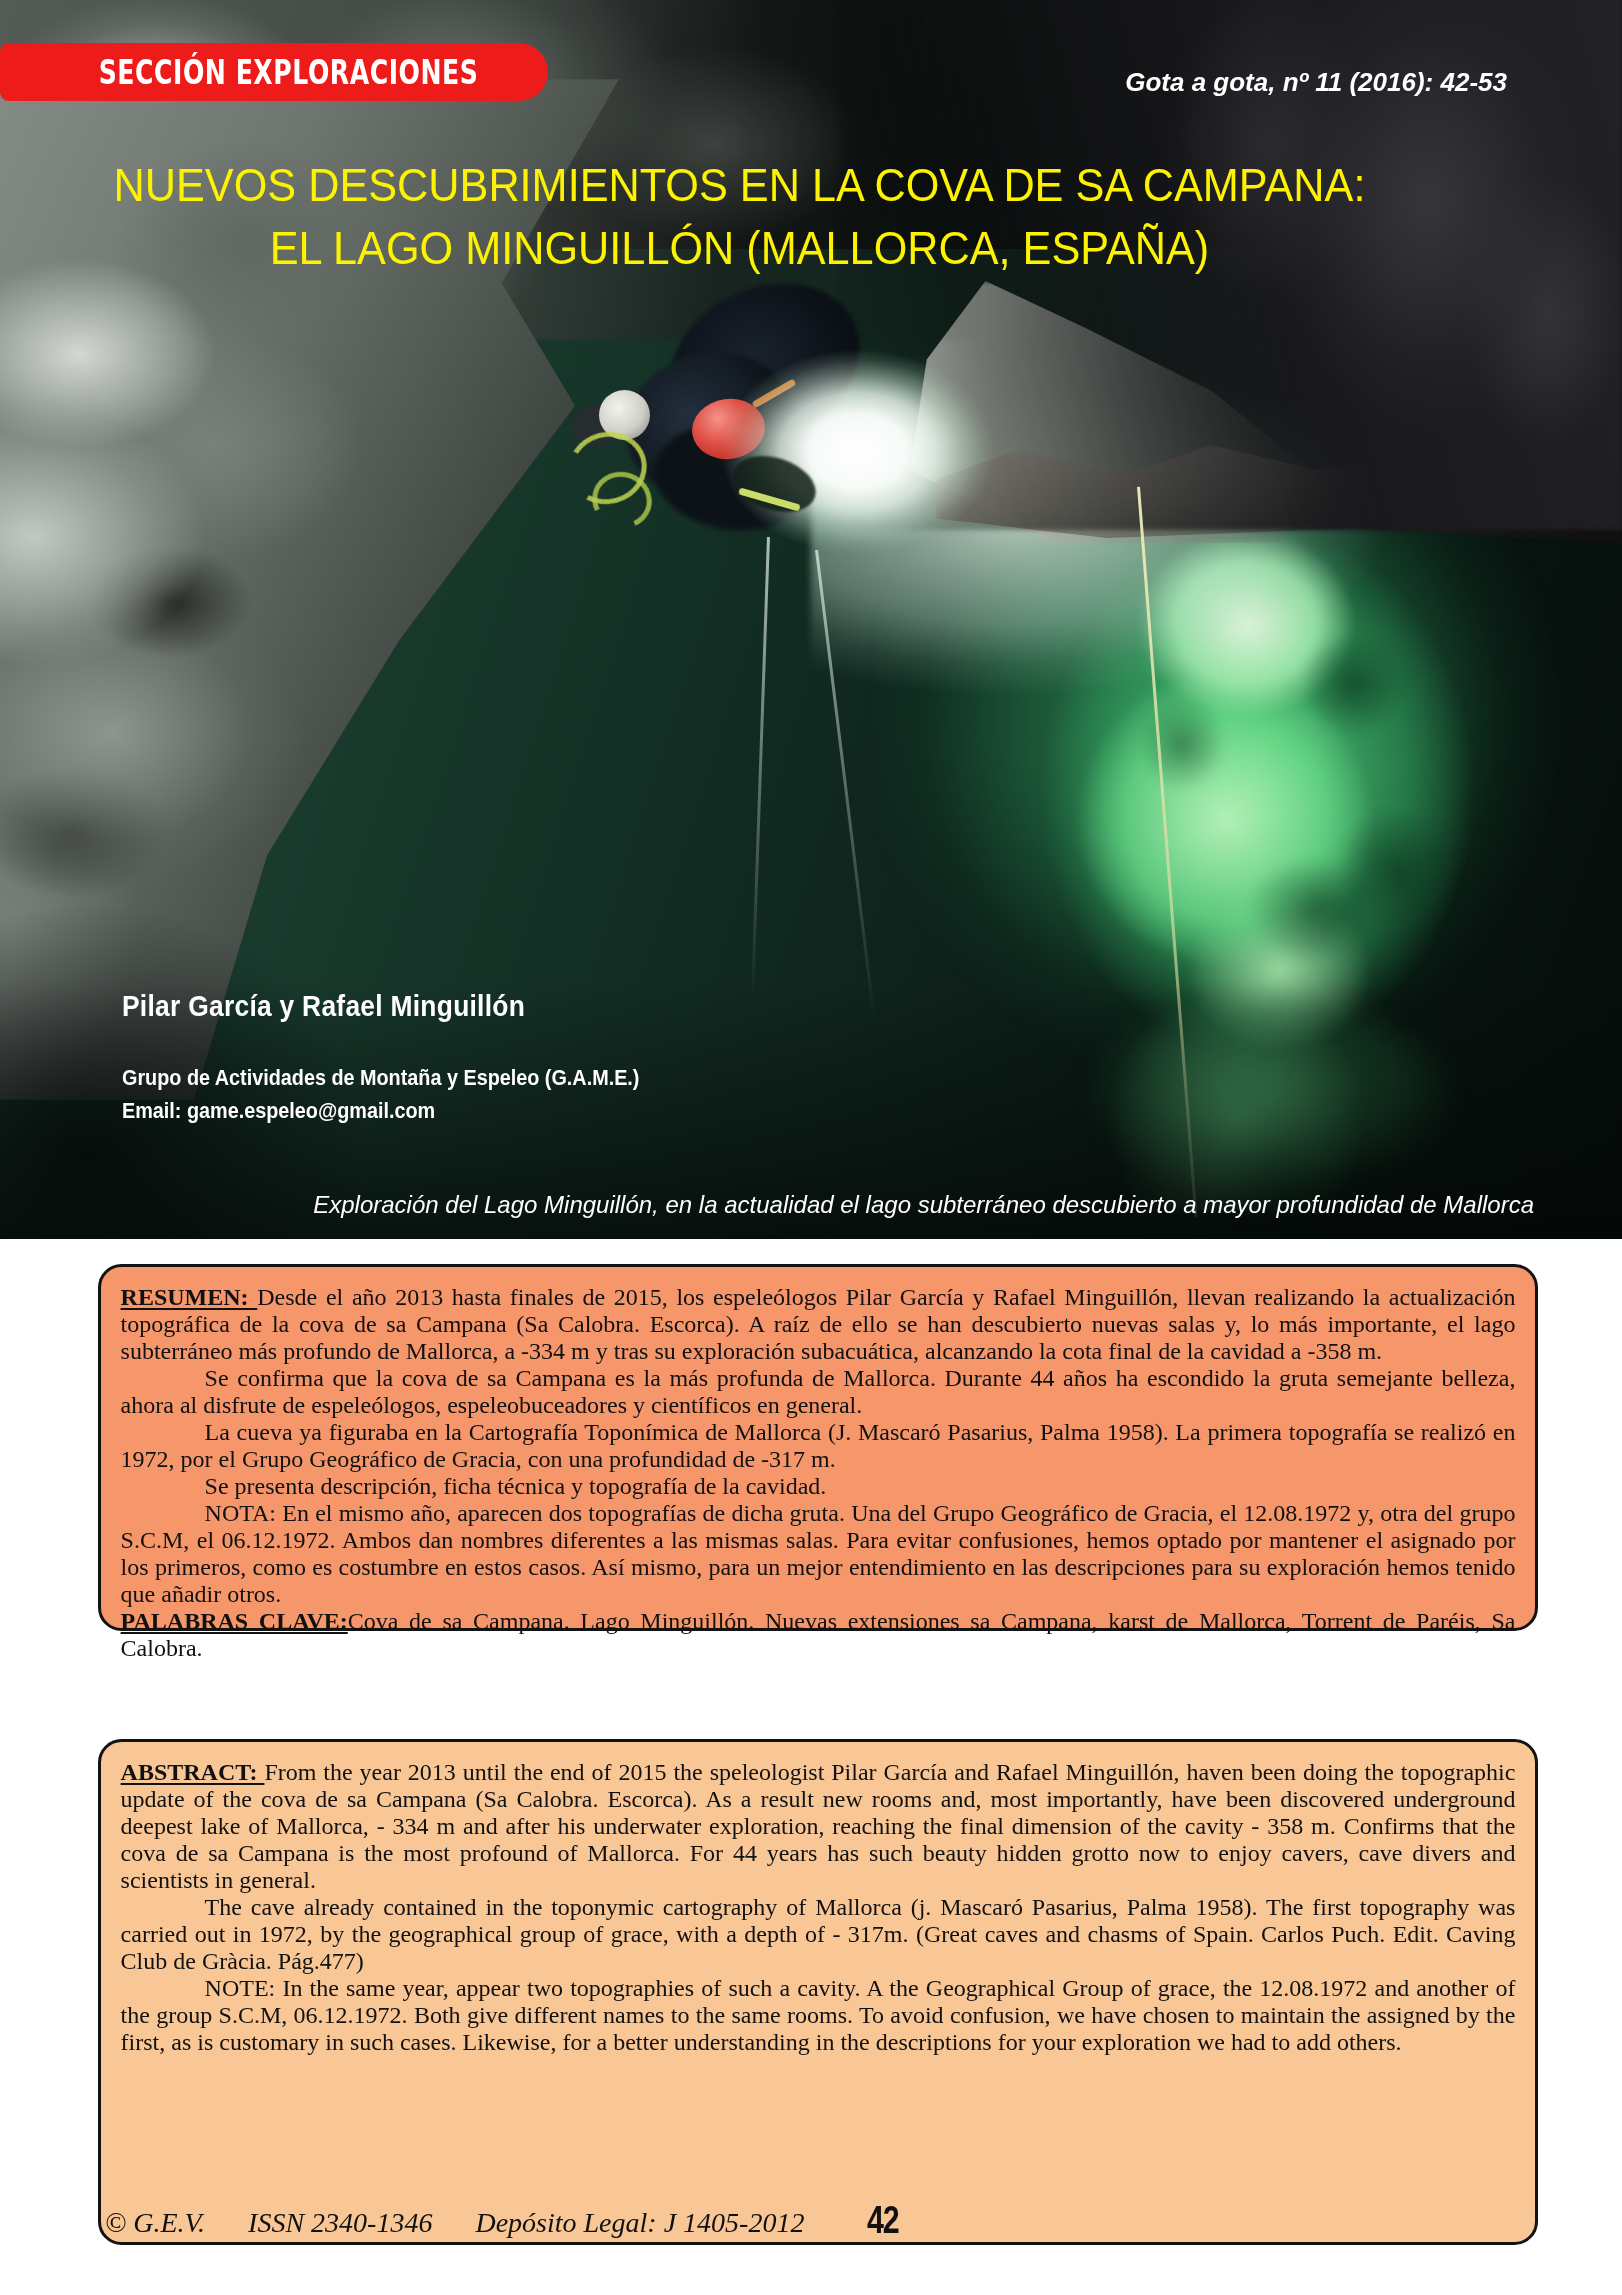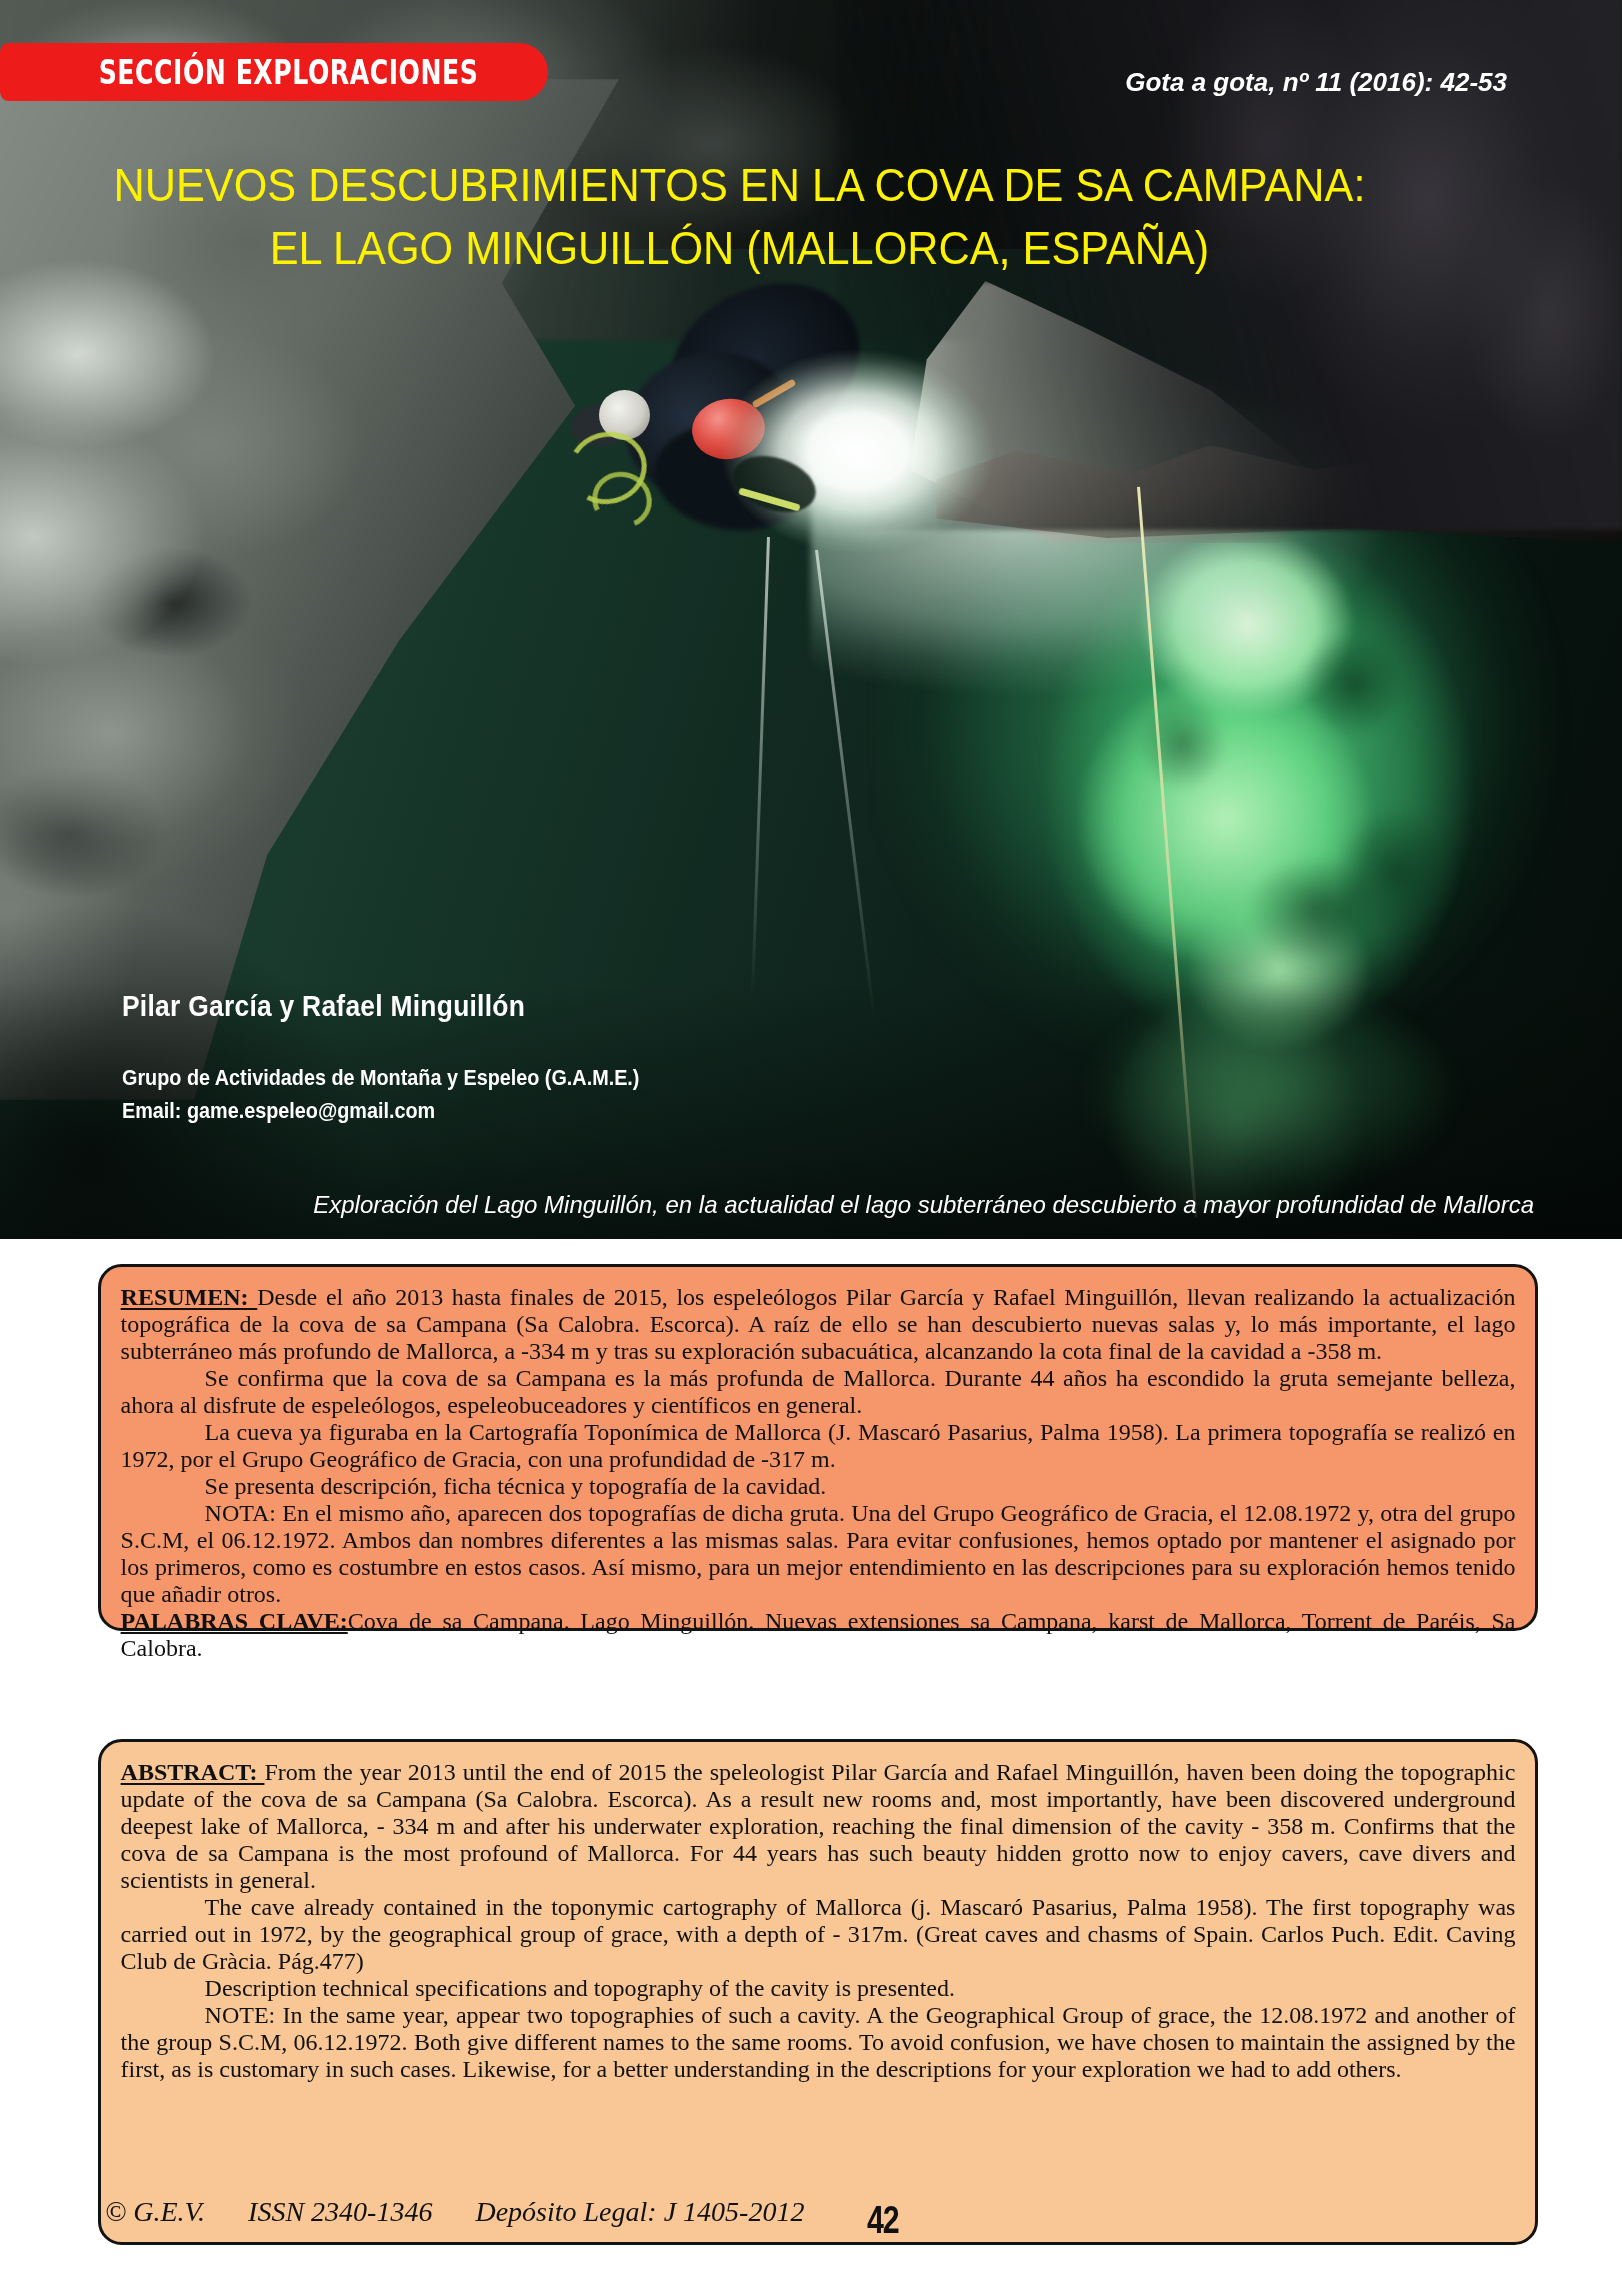--- a/index.html
+++ b/index.html
@@ -220,21 +220,21 @@
   .lead {
     font-weight: bold;
     text-decoration: underline;
     text-decoration-thickness: 2px;
     text-underline-offset: 3.3px;
   }
 
   
   .footer {
     position: absolute; left: 105px; top: 2196px;
-    display: flex; align-items: flex-start;
+    display: flex; align-items: flex-end;
     font-family: "Liberation Serif", serif; font-style: italic;
     font-size: 28px; color: #111111; white-space: nowrap;
   }
   .footer .gap1 { margin-right: 43px; }
   .footer .gap2 { margin-right: 43px; }
   .footer .gap3 { margin-right: 63px; }
   .page-number {
     display: inline-block;
     font-family: "Liberation Sans", sans-serif; font-style: normal;
     font-weight: bold; font-size: 38px; letter-spacing: -1.3px;
@@ -301,21 +301,20 @@
     <p class="indent">Se confirma que la cova de sa Campana es la más profunda de Mallorca. Durante 44 años ha escondido la gruta semejante belleza, ahora al disfrute de espeleólogos, espeleobuceadores y científicos en general.</p>
     <p class="indent">La cueva ya figuraba en la Cartografía Toponímica de Mallorca (J. Mascaró Pasarius, Palma 1958). La primera topografía se realizó en 1972, por el Grupo Geográfico de Gracia, con una profundidad de -317 m.</p>
     <p class="indent">Se presenta descripción, ficha técnica  y topografía de la cavidad.</p>
     <p class="indent">NOTA: En el mismo año, aparecen dos topografías de dicha gruta. Una del Grupo Geográfico de Gracia, el 12.08.1972 y, otra del grupo S.C.M, el 06.12.1972. Ambos dan nombres diferentes a las mismas salas. Para evitar confusiones, hemos optado por mantener el asignado por los primeros, como es costumbre en estos casos. Así mismo, para un mejor entendimiento en las descripciones para su exploración hemos tenido que añadir otros.</p>
     <p><span class="lead">PALABRAS CLAVE:</span><span>Cova de sa Campana. Lago Minguillón. Nuevas extensiones sa Campana, karst de Mallorca, Torrent de Paréis, Sa Calobra.</span></p>
   </div>
 
   <div class="text-box" id="abstract-box">
     <p><span class="lead">ABSTRACT: </span><span>From the year 2013 until the end of 2015 the speleologist Pilar García and Rafael Minguillón, haven been doing the topographic update of the cova de sa Campana  (Sa Calobra. Escorca). As a result new rooms and, most importantly, have been discovered underground deepest lake of Mallorca, - 334 m and after his underwater exploration, reaching the final dimension of the cavity - 358 m. Confirms that the cova de sa Campana is the most profound of Mallorca. For 44 years has such beauty hidden grotto now to enjoy cavers, cave divers and scientists in general.</span></p>
     <p class="indent">The cave already contained in the toponymic cartography of Mallorca (j. Mascaró Pasarius, Palma 1958). The first topography was carried out in 1972, by the geographical group of grace, with a depth of - 317m. (Great caves and chasms of Spain. Carlos Puch. Edit. Caving Club de Gràcia. Pág.477)</p>
-    <p class="indent">Description technical specifications and topography of the cavity is presented.</p>
     <p class="indent">NOTE: In the same year, appear two topographies of such a cavity. A the Geographical Group of grace, the 12.08.1972 and another of the group S.C.M, 06.12.1972. Both give different names to the same rooms. To avoid confusion, we have chosen to maintain the assigned by the first, as is customary in such cases. Likewise, for a better understanding in the descriptions for your exploration we had to add others.</p>
   </div>
 
   <div class="footer">
     <span class="gap1">© G.E.V.</span>
     <span class="gap2">ISSN 2340-1346</span>
     <span class="gap3">Depósito Legal: J 1405-2012</span>
     <span class="page-number">42</span>
   </div>
 

